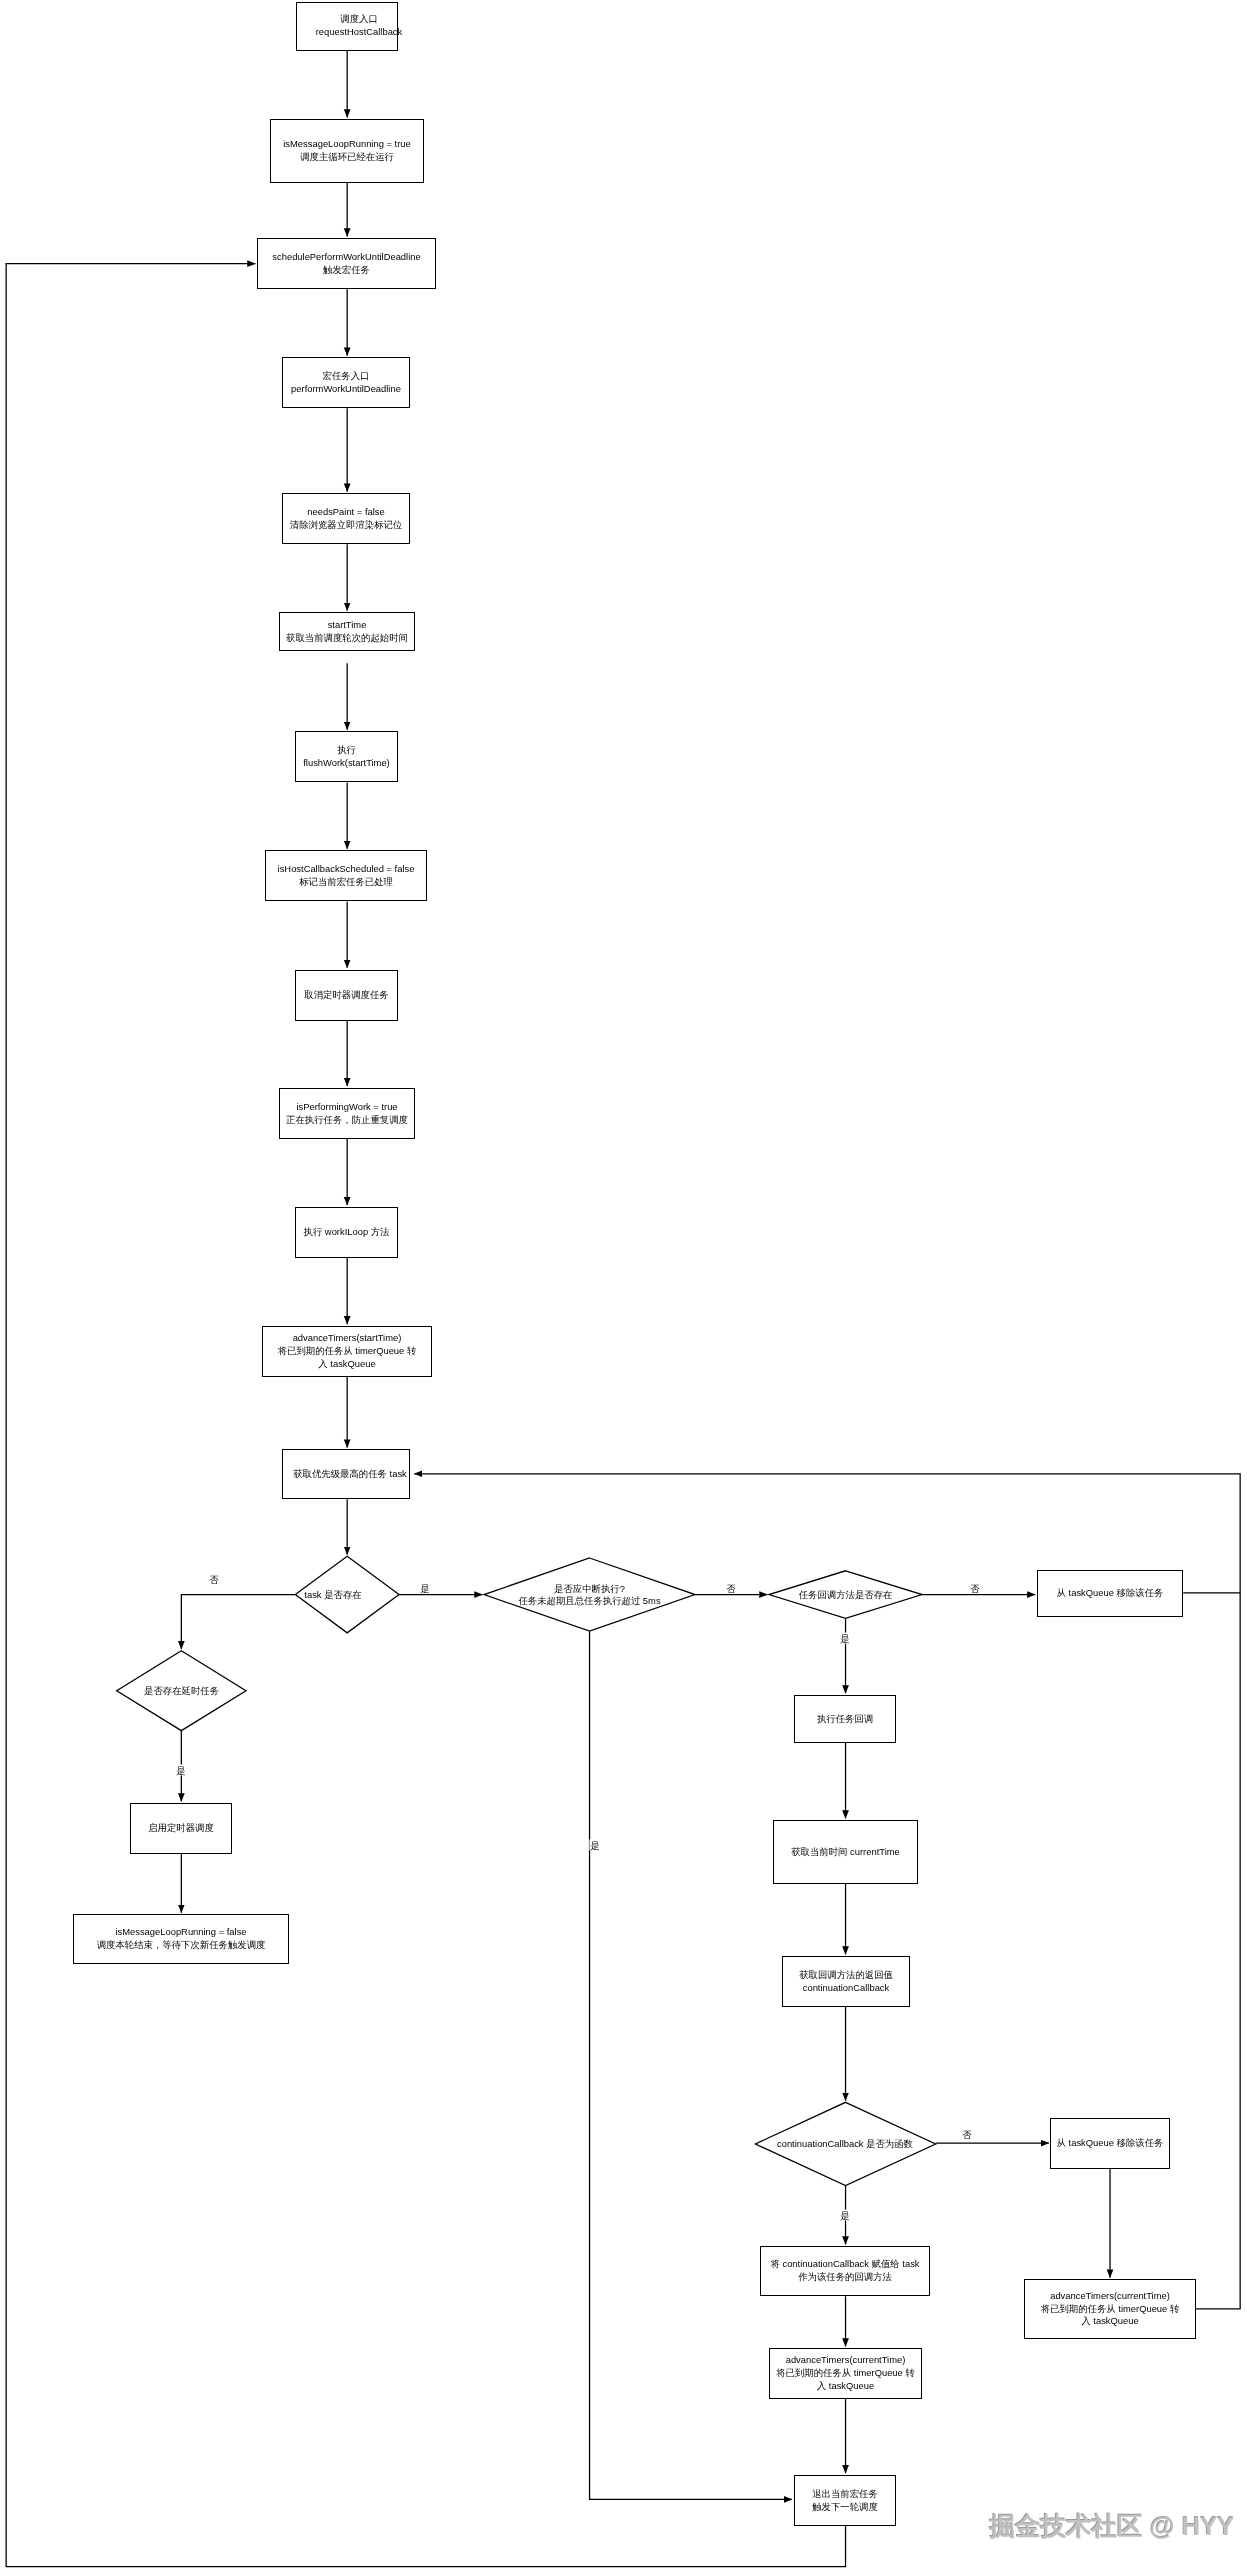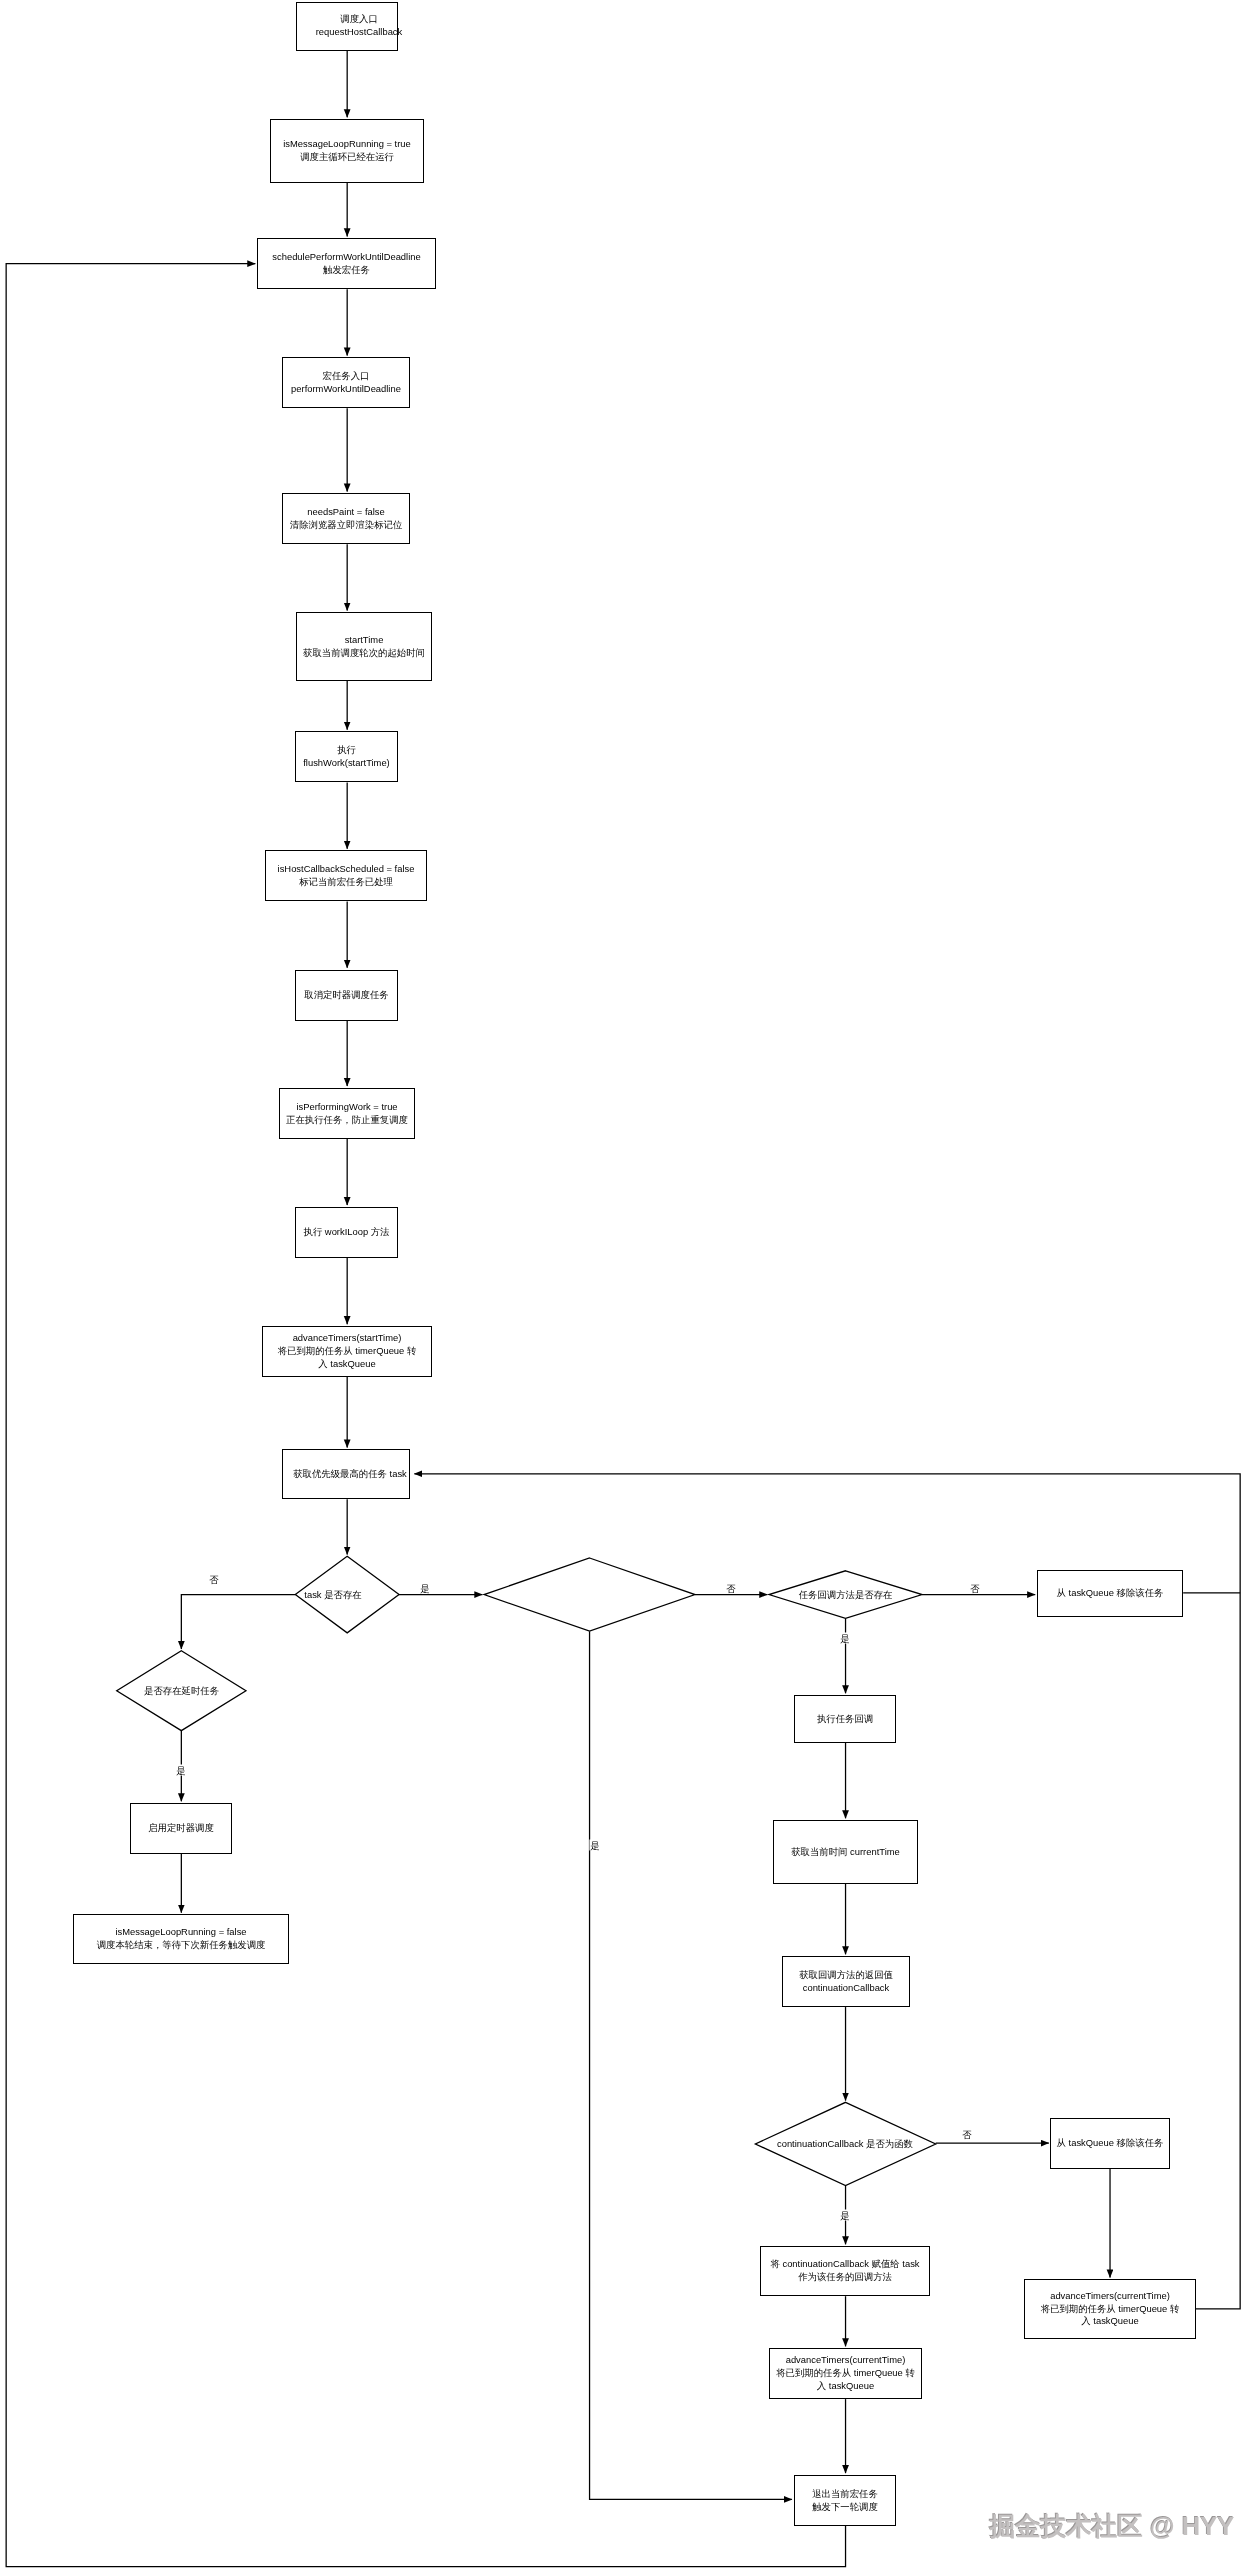--- a/index.html
+++ b/index.html
@@ -81,21 +81,21 @@
       <div>触发宏任务</div>
     </div>
     <div class="node" style="left: 282px; top: 357px; width: 128px; height: 51px;">
       <div>宏任务入口</div>
       <div>performWorkUntilDeadline</div>
     </div>
     <div class="node" style="left: 282px; top: 493px; width: 128px; height: 51px;">
       <div>needsPaint = false</div>
       <div>清除浏览器立即渲染标记位</div>
     </div>
-    <div class="node" style="left: 279px; top: 612px; width: 136px; height: 69px; margin-left: 17px;">
+    <div class="node" style="left: 279px; top: 612px; width: 136px; height: 39px;">
       <div>startTime</div>
       <div>获取当前调度轮次的起始时间</div>
     </div>
     <div class="node" style="left: 295px; top: 731px; width: 103px; height: 51px;">
       <div>执行</div>
       <div>flushWork(startTime)</div>
     </div>
     <div class="node" style="left: 265px; top: 850px; width: 162px; height: 51px;">
       <div>isHostCallbackScheduled = false</div>
       <div>标记当前宏任务已处理</div>
@@ -116,20 +116,24 @@
       <div>入 taskQueue</div>
     </div>
     <div class="node" style="left: 282px; top: 1449px; width: 128px; height: 50px; padding-left: 8px;">
       <div>获取优先级最高的任务 task</div>
     </div>
     <div class="dlabel" style="left: 281px; top: 1556px; width: 104px; height: 77px;">
       <div>task 是否存在</div>
     </div>
     <div class="dlabel" style="left: 117px; top: 1651px; width: 129px; height: 80px;">
       <div>是否存在延时任务</div>
+    </div>
+    <div class="dlabel" style="left: 484px; top: 1558px; width: 211px; height: 73px;">
+      <div>是否应中断执行?</div>
+      <div>任务未超期且总任务执行超过 5ms</div>
     </div>
     <div class="dlabel" style="left: 769px; top: 1571px; width: 153px; height: 48px;">
       <div>任务回调方法是否存在</div>
     </div>
     <div class="dlabel" style="left: 755px; top: 2102px; width: 180px; height: 83px;">
       <div>continuationCallback 是否为函数</div>
     </div>
     <div class="node" style="left: 130px; top: 1803px; width: 102px; height: 51px;">
       <div>启用定时器调度</div>
     </div>

